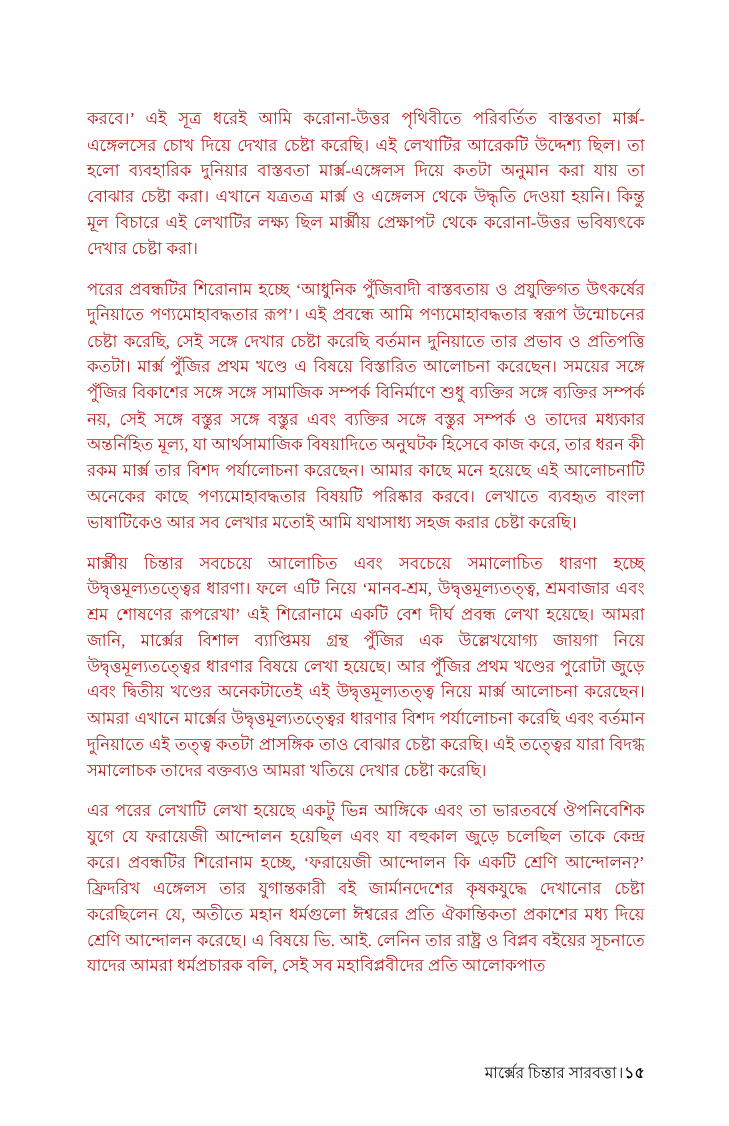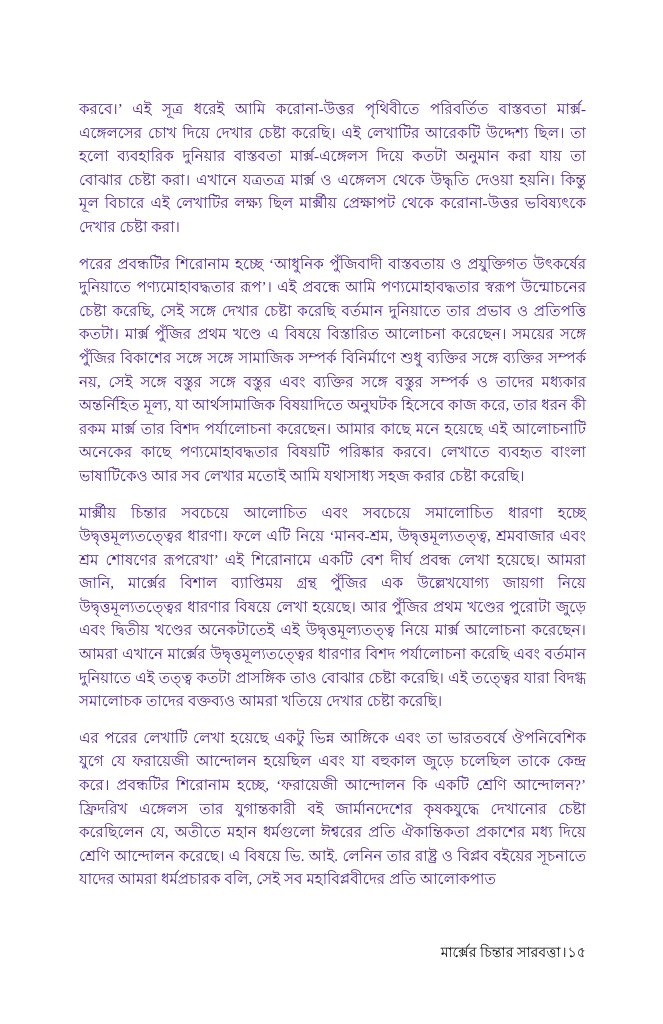--- a/index.html
+++ b/index.html
@@ -23,21 +23,21 @@
     left: 79px;
     top: 98px;
     width: 507px;
   }
 
   .para {
     margin: 0 0 13px 0;
     font-family: "Liberation Serif", "DejaVu Serif", serif;
     font-size: 15.1px;
     line-height: 23.6px;
-    color: #4c1d95;
+    color: #b91c1c;
     text-align: justify;
     text-justify: inter-word;
     word-spacing: 0.2px;
     letter-spacing: 0;
     -webkit-font-smoothing: antialiased;
   }
 
   .para:last-of-type {
     margin-bottom: 16px;
   }
@@ -56,29 +56,30 @@
     justify-content: flex-end;
     align-items: baseline;
     font-family: "Liberation Serif", "DejaVu Serif", serif;
     font-size: 14.2px;
     line-height: 20px;
     color: #0b0b0b;
   }
 
   .footer-title {
     white-space: pre;
+    margin-top: 24px;
   }
 
   .footer-sep {
     white-space: pre;
     padding: 0 1px;
   }
 
   .footer-pageno {
-    font-weight: 400;
+    font-weight: 700;
     white-space: pre;
   }
 </style>
 </head>
 <body>
 
 <div class="page">
 
   <div class="text-block">
 

